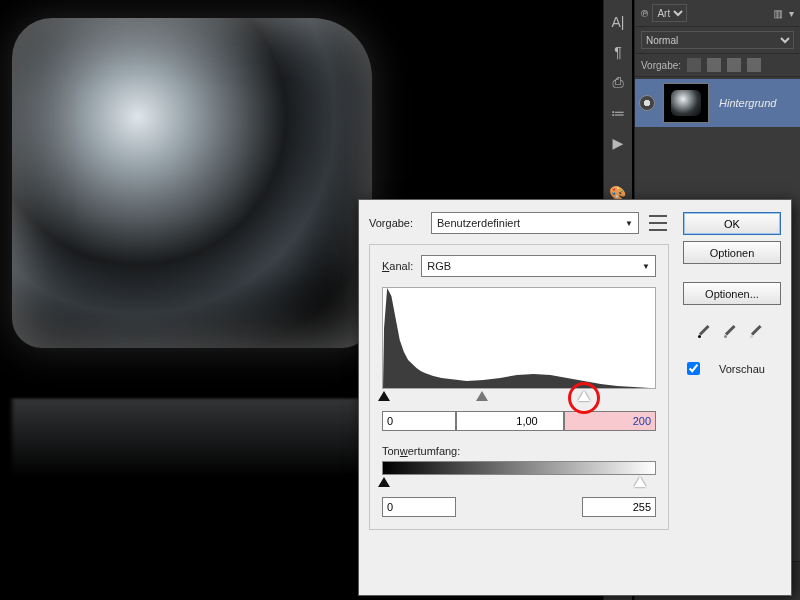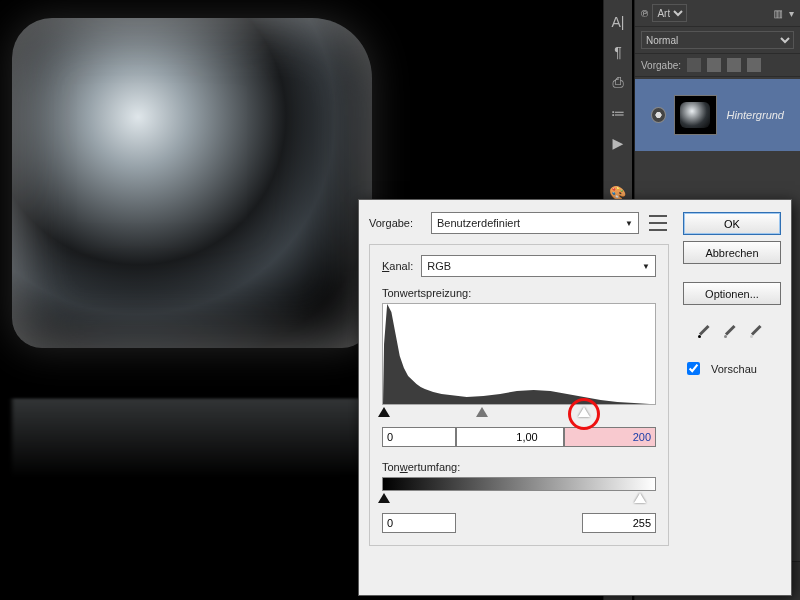--- a/index.html
+++ b/index.html
@@ -4,21 +4,21 @@
 <style>
   html,body{margin:0;padding:0;width:800px;height:600px;background:#000;font-family:"Segoe UI",Tahoma,sans-serif;font-size:11px;overflow:hidden;color:#ccc}
   
   .canvas{position:absolute;left:0;top:0;width:430px;height:600px;background:#000}
   .cube{position:absolute;left:12px;top:18px;width:360px;height:330px;border-radius:40px 60px 30px 30px;background:radial-gradient(circle at 35% 30%,#dfe6ea 0%,#98a3aa 15%,#1a1c1e 45%,#3f464c 60%,#0b0c0d 80%);box-shadow:inset 0 0 60px rgba(255,255,255,.4),inset -30px -30px 80px rgba(0,0,0,.7),0 0 40px rgba(255,255,255,.15)}
   .cube::after{content:"";position:absolute;left:0;top:340px;width:360px;height:180px;background:linear-gradient(to bottom,rgba(200,210,215,.25),rgba(0,0,0,0) 80%);transform:scaleY(.55);filter:blur(2px)}
   
   .rpanel{position:absolute;right:0;top:0;width:165px;height:600px;background:#3a3a3a;border-left:1px solid #222}
   .rpanel .row{display:flex;align-items:center;padding:4px 6px;border-bottom:1px solid #2b2b2b;font-size:10px;color:#b8b8b8}
   .rpanel select{background:#3a3a3a;color:#c8c8c8;border:1px solid #555;font-size:10px;height:18px}
-  .layer{display:flex;align-items:center;background:#5873a0;padding:16px;margin-top:2px}
+  .layer{display:flex;align-items:center;background:#5873a0;padding:4px;margin-top:2px}
   .eye{width:14px;height:14px;border:1px solid #888;border-radius:50%;background:radial-gradient(circle,#ddd 30%,#444 35%);margin-right:8px}
   .thumb{width:44px;height:38px;background:#000;border:1px solid #777;display:flex;align-items:center;justify-content:center}
   .thumb div{width:30px;height:26px;border-radius:6px;background:radial-gradient(circle at 40% 35%,#e9eef1,#2d3236 60%,#070808)}
   .vtool{position:absolute;right:168px;top:0;width:28px;height:600px;background:#3a3a3a;border-left:1px solid #222;display:flex;flex-direction:column;align-items:center;gap:14px;padding-top:14px}
   .vtool span{color:#b8b8b8;font-size:14px}
   
   .dlg{position:absolute;left:358px;top:199px;width:432px;height:395px;background:#efefef;border:1px solid #5a5a5a;box-shadow:3px 3px 14px rgba(0,0,0,.7)}
   .titlebar{height:22px;background:linear-gradient(#fdfdfd,#dcdcdc);border-bottom:1px solid #aaa;display:flex;align-items:center;padding-left:8px;font-size:11px;color:#222}
   .closebtn{margin-left:auto;width:42px;height:18px;background:linear-gradient(#e67,#c9302c);border:1px solid #8b1a1a;border-radius:2px;color:#fff;display:flex;align-items:center;justify-content:center;margin-right:4px;font-weight:bold;font-size:11px}
   .body{padding:12px 10px;display:flex;gap:14px}
@@ -45,21 +45,21 @@
   .inps input{width:64px;height:18px;border:1px solid #7a7a7a;font-size:11px;padding:0 4px;text-align:left}
   .inps input.sel{background:#f8c9cf;color:#1a3ea8;text-align:right}
   .outgrad{height:12px;background:linear-gradient(to right,#000,#fff);border:1px solid #888;margin-top:4px}
   .btn{height:21px;border:1px solid #707070;background:linear-gradient(#fdfdfd,#e4e4e4);display:flex;align-items:center;justify-content:center;font-size:11px;color:#111}
   .btn.primary{border:1px solid #2f6fb3;box-shadow:inset 0 0 0 1px #9cc6ef;color:#000}
   .droppers{display:flex;gap:8px;justify-content:center;margin-top:10px}
   .drp{width:18px;height:18px;position:relative}
   .drp::before{content:"";position:absolute;left:1px;bottom:1px;width:3px;height:3px;background:#333;border-radius:50%}
   .drp::after{content:"";position:absolute;left:3px;bottom:3px;width:12px;height:3px;background:#555;transform:rotate(-45deg);transform-origin:left}
   .drp.b::before{background:#000}.drp.g::before{background:#888}.drp.w::before{background:#ccc}
-  .chk{display:flex;align-items:center;gap:8px;margin-top:14px;color:#222}
+  .chk{display:flex;align-items:center;gap:16px;margin-top:14px;color:#222}
   .chk input{width:13px;height:13px}
   .smicons{display:flex;gap:6px;align-items:center}
   .smicons i{width:14px;height:14px;background:#555;display:inline-block}
   .layer2{display:flex;align-items:center;background:#333;padding:4px;border-top:1px solid #222}
   u{text-decoration:underline}
 </style>
 </head>
 <body>
 
 <div class="canvas">
@@ -131,21 +131,20 @@
 
       <div class="grp">
         <div class="frow" style="justify-content:center;margin-bottom:10px">
           <span><u>K</u>anal:</span>
           <div class="sel ksel">
             <span>RGB</span>
             <span class="arr">▼</span>
           </div>
         </div>
 
-        <span class="lbl">Tonwertspreizung:</span>
         <div class="hist">
           <svg viewBox="0 0 260 100" preserveAspectRatio="none">
             <polygon fill="#3d3d3d" points="0,100 1,40 4,0 8,8 12,30 16,52 20,64 24,72 28,76 32,80 36,83 40,85 48,88 56,90 64,91 72,92 80,93 96,92 112,90 128,87 144,86 160,87 176,90 192,93 208,96 224,98 240,99 255,100 260,100"></polygon>
           </svg>
         </div>
         <div class="slidertrack">
           <div class="tri black" style="left:-4px"></div>
           <div class="tri gray" style="left:94px"></div>
           <div class="tri white" style="left:196px"></div>
           <div class="circ" style="left:186px;top:-9px"></div>
@@ -165,21 +164,21 @@
         <div class="inps">
           <input value="0" style="">
           <span></span>
           <input style="text-align: right;" value="255">
         </div>
       </div>
     </div>
 
     <div class="right">
       <div class="btn primary">OK</div>
-      <div class="btn">Abbrechen</div>
+      <div class="btn">Optionen</div>
       <div style="height:6px"></div>
       <div class="btn">Optionen...</div>
       <div class="droppers">
         <div class="drp b"></div>
         <div class="drp g"></div>
         <div class="drp w"></div>
       </div>
       <label class="chk">
         <input type="checkbox" checked="" style="">
         <span>Vorschau</span>

